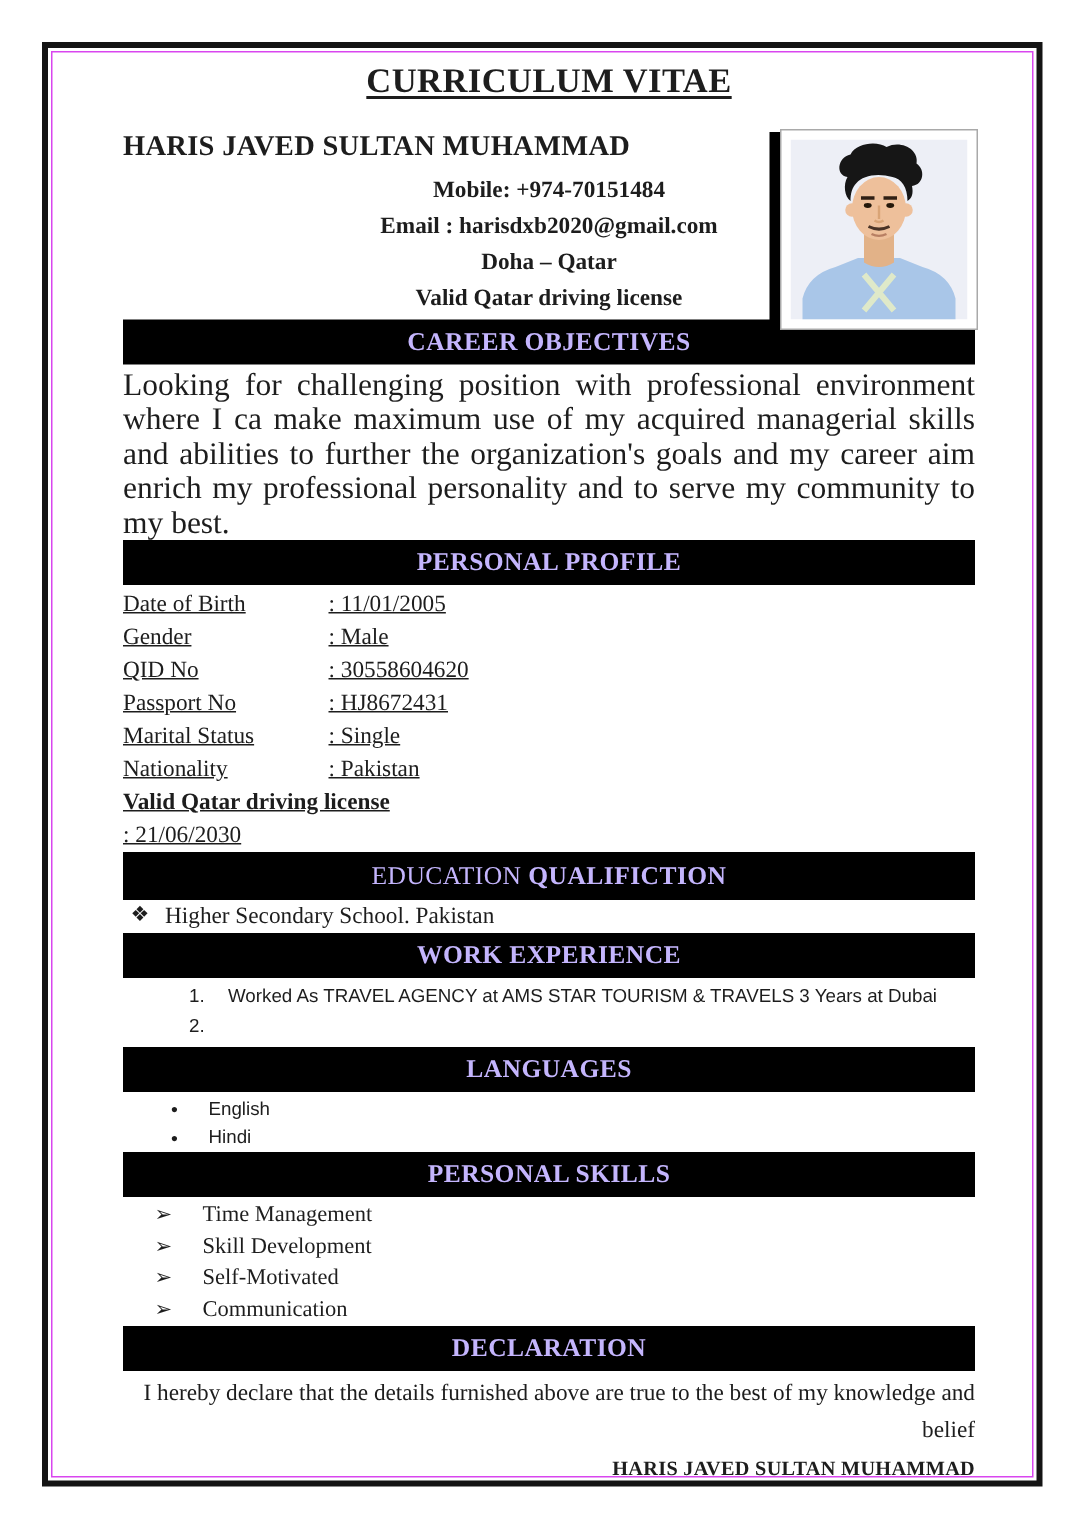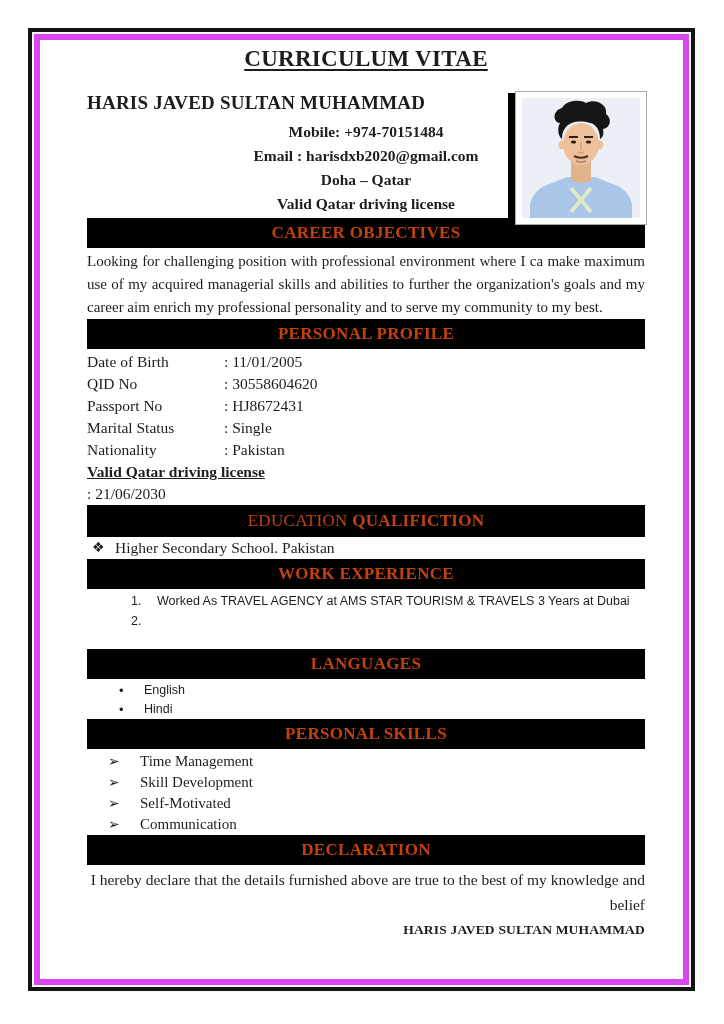--- a/index.html
+++ b/index.html
@@ -13,21 +13,21 @@
     overflow: hidden;
   }
   .frame {
     position: absolute;
     left: 28px; top: 28px; right: 29px; bottom: 33px;
     border: 4px solid #141414;
   }
   .frame-inner {
     position: absolute;
     inset: 2px;
-    border: 6px solid #d946ef;
+    border: 1px solid #d946ef;
     padding: 2px 38px 0 47px;
     overflow: hidden;
   }
   .doc-title {
     margin: 2px 0 0 0;
     text-align: center;
     font-size: 23px;
     font-weight: bold;
     line-height: 30px;
     letter-spacing: 0.3px;
@@ -44,53 +44,53 @@
   }
   .contact { margin-top: 6px; }
   .contact-line {
     font-size: 15.5px;
     font-weight: bold;
     line-height: 24px;
     text-align: center;
   }
   .banner {
     background: #000000;
-    color: #c2410c;
+    color: #c4b5fd;
     text-align: center;
     font-weight: bold;
     font-size: 17px;
     height: 30px;
     line-height: 30px;
     letter-spacing: 0.3px;
     position: relative;
     z-index: 1;
   }
   .banner-career { margin-top: 2px; }
   .banner-edu { height: 32px; line-height: 32px; }
   .banner-edu .reg { font-weight: normal; }
-  .banner-lang { margin-top: 18px; font-family: Liberation Serif, serif; }
+  .banner-lang { margin-top: 4px; font-family: Liberation Serif, serif; }
   .photo-box {
     position: absolute;
     top: 51px; right: 36px;
     width: 132px; height: 134px;
     background: #ffffff;
     border: 1px solid #a9a9a9;
     padding: 6px;
     z-index: 2;
     box-shadow: -7px 2px 0 #000000;
   }
   .photo-box svg { width: 100%; height: 100%; display: block; }
   .objective {
     margin-top: 2px;
-    font-size: 15px;
+    font-size: 21px;
     line-height: 23px;
     text-align: justify;
   }
   .profile { margin-top: 2px; font-size: 15.5px; }
-  .profile-row { display: flex; line-height: 22px; }
+  .profile-row { display: flex; line-height: 22px; text-decoration: underline; }
   .profile-row .lbl { width: 137px; flex: none; }
   .profile-highlight {
     font-weight: bold;
     text-decoration: underline;
     line-height: 22px;
   }
   .edu-item { display: flex; line-height: 22px; font-size: 15.5px; }
   .edu-bullet { width: 28px; padding-left: 5px; flex: none; font-size: 14px; }
   .work-list { margin-top: 2px; font-family: "Liberation Sans", sans-serif; font-size: 12.5px; }
   .work-item { display: flex; line-height: 20px; }
@@ -161,20 +161,24 @@
     <div class="banner banner-career">CAREER OBJECTIVES</div>
     <div class="objective">Looking for challenging position with professional environment where I ca make maximum use of my acquired managerial skills and abilities to further the organization's goals and my career aim enrich my professional personality and to serve my community to my best.</div>
 
     <div class="banner">PERSONAL PROFILE</div>
     <div class="profile">
       <div class="profile-row">
         <span class="lbl">Date of Birth</span>
         <span class="val">: 11/01/2005</span>
       </div>
       <div class="profile-row">
+        <span class="lbl">Gender</span>
+        <span class="val">: Male</span>
+      </div>
+      <div class="profile-row">
         <span class="lbl">QID No</span>
         <span class="val">: 30558604620</span>
       </div>
       <div class="profile-row">
         <span class="lbl">Passport No</span>
         <span class="val">: HJ8672431</span>
       </div>
       <div class="profile-row">
         <span class="lbl">Marital Status</span>
         <span class="val">: Single</span>

